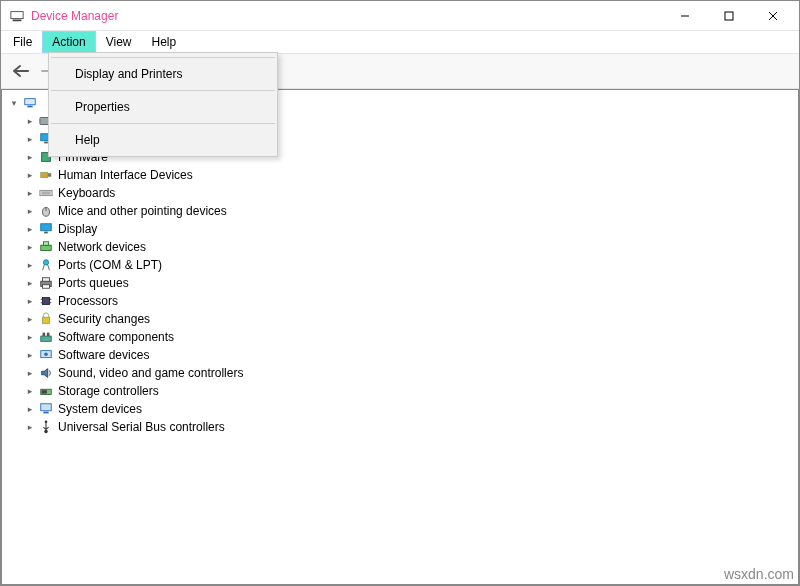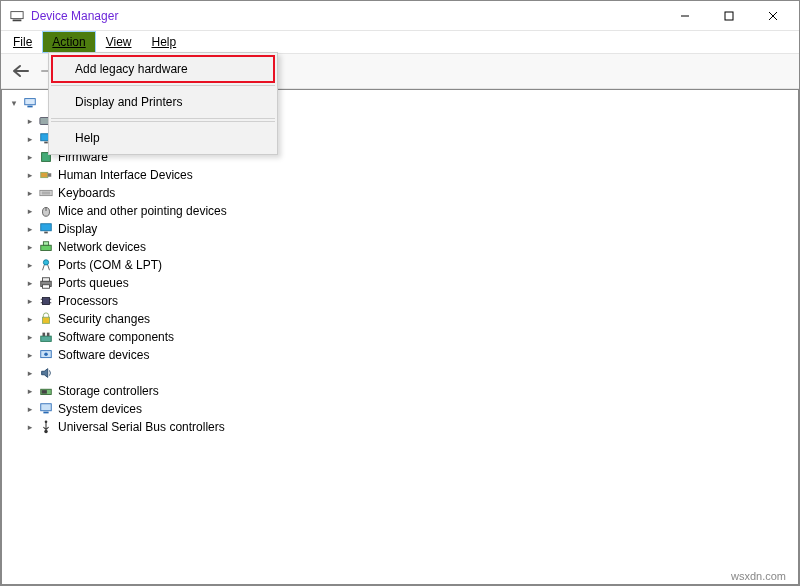--- a/index.html
+++ b/index.html
@@ -2,48 +2,48 @@
 <html><head>
   <meta charset="utf-8">
   <style>
     * { box-sizing: border-box; margin: 0; padding: 0; font-family: "Segoe UI", Tahoma, sans-serif; }
     body { background: #fff; width: 800px; height: 586px; overflow: hidden; position: relative; }
     
     .window { width: 800px; height: 586px; border: 1px solid #888; display: flex; flex-direction: column; }
     
     .titlebar { height: 30px; display: flex; align-items: center; padding: 0 4px 0 8px; border-bottom: 1px solid #e5e5e5; }
     .titlebar .app-icon { width: 16px; height: 16px; margin-right: 6px; display:inline-flex; align-items:center; justify-content:center;}
-    .titlebar .title { font-size: 12px; flex: 1; color: #6d28d9; }
+    .titlebar .title { font-size: 12px; flex: 1; color: #ec4899; }
     .titlebar .controls { display: flex; }
     .titlebar .controls .ctl { width: 44px; height: 28px; display: flex; align-items: center; justify-content: center; font-size: 12px; cursor: pointer; }
     
-    .menubar { height: 22px; display: flex; align-items: stretch; padding: 0 2px; font-size: 12px; text-decoration: underline; }
+    .menubar { height: 22px; display: flex; align-items: stretch; padding: 0 2px; font-size: 12px; }
     .menubar .item { padding: 0 10px; display:flex; align-items:center; cursor: default; position: relative; }
-    .menubar .item.active { background: #4d7c0f; border: 1px solid #99d1ff; padding: 0 9px; }
+    .menubar .item.active { background: #5eead4; border: 1px solid #99d1ff; padding: 0 9px; }
     
     .dropdown { position: absolute; top: 52px; left: 48px; width: 230px; background: #f2f2f2; border: 1px solid #ccc; box-shadow: 3px 3px 5px rgba(0,0,0,0.15); z-index: 100; padding: 2px; }
     .dropdown .dd-item { padding: 7px 8px 7px 24px; font-size: 12px; cursor: default; }
     .dropdown .dd-item.highlighted { border: 2px solid #e81123; padding: 5px 6px 5px 22px; }
     .dropdown .sep { border-top: 1px solid #d0d0d0; margin: 2px 0; }
     
     .toolbar { height: 36px; border-top:1px solid #e5e5e5; border-bottom: 1px solid #e5e5e5; background: #f8f8f8; display: flex; align-items: center; padding: 0 6px; gap: 0; }
     .toolbar .tb-btn { width: 28px; height: 28px; display:flex; align-items:center; justify-content:center; cursor:pointer; border:1px solid transparent; }
     .toolbar .tb-sep { width: 1px; height: 24px; background: #d0d0d0; margin: 0 4px; }
     
     .content { flex: 1; overflow: auto; border:1px solid #888; margin:0; }
     .tree { padding: 4px 2px; font-size: 12px; white-space: nowrap; }
     .tree .row { display: flex; align-items: center; height: 18px; padding-left: 6px; cursor: default; }
     .tree .chev { width: 12px; height: 12px; display: inline-flex; align-items: center; justify-content: center; color: #666; margin-right: 2px; font-size: 9px; }
     .tree .dev-icon { width: 16px; height: 16px; margin-right: 4px; display:inline-flex; align-items:center; justify-content:center; }
     .tree .root .chev { margin-left: -2px; }
     .tree .child .chev { margin-left: 14px; }
     
     .icon-svg { width:14px; height:14px; }
     
-    .watermark { position:absolute; bottom:4px; right:14px; font-size:11px; color:#888; }
+    .watermark { position:absolute; bottom:4px; right:6px; font-size:14px; color:#888; }
   </style>
 </head>
 <body>
 
 <div class="window">
 
   <div class="titlebar">
     <span class="app-icon">
       <svg class="icon-svg" viewBox="0 0 16 16">
           <rect x="1" y="3" width="14" height="8" fill="#fff" stroke="#444"></rect>
@@ -250,20 +250,21 @@
             <span>Software devices</span>
           </div>
           <div class="row child">
             <span class="chev">▸</span>
             <span class="dev-icon">
               <svg class="icon-svg" viewBox="0 0 16 16">
                 <path d="M3 6 H6 L10 3 V13 L6 10 H3 Z" fill="#579" stroke="#246"></path>
                 <path d="M12 5 Q14 8 12 11" fill="none" stroke="#246"></path>
               </svg>
             </span>
+            <span>Sound, video and game controllers</span>
           </div>
           <div class="row child">
             <span class="chev">▸</span>
             <span class="dev-icon">
               <svg class="icon-svg" viewBox="0 0 16 16">
                 <rect x="2" y="6" width="12" height="6" fill="#7ac07a" stroke="#363"></rect>
                 <rect x="3" y="7" width="6" height="4" fill="#444"></rect>
               </svg>
             </span>
             <span>Storage controllers</span>
@@ -289,21 +290,21 @@
             </span>
             <span>Universal Serial Bus controllers</span>
           </div>
         </div>
     </div>
   </div>
 
 </div>
 
 <div class="dropdown">
-  <div class="dd-item highlighted">Add legacy hardware</div>
   <div class="sep"></div>
   <div class="dd-item">Display and Printers</div>
   <div class="sep"></div>
+  <div class="dd-item">Properties</div>
   <div class="sep"></div>
   <div class="dd-item">Help</div>
 </div>
 
 <div class="watermark">wsxdn.com</div>
 
 </body></html>

